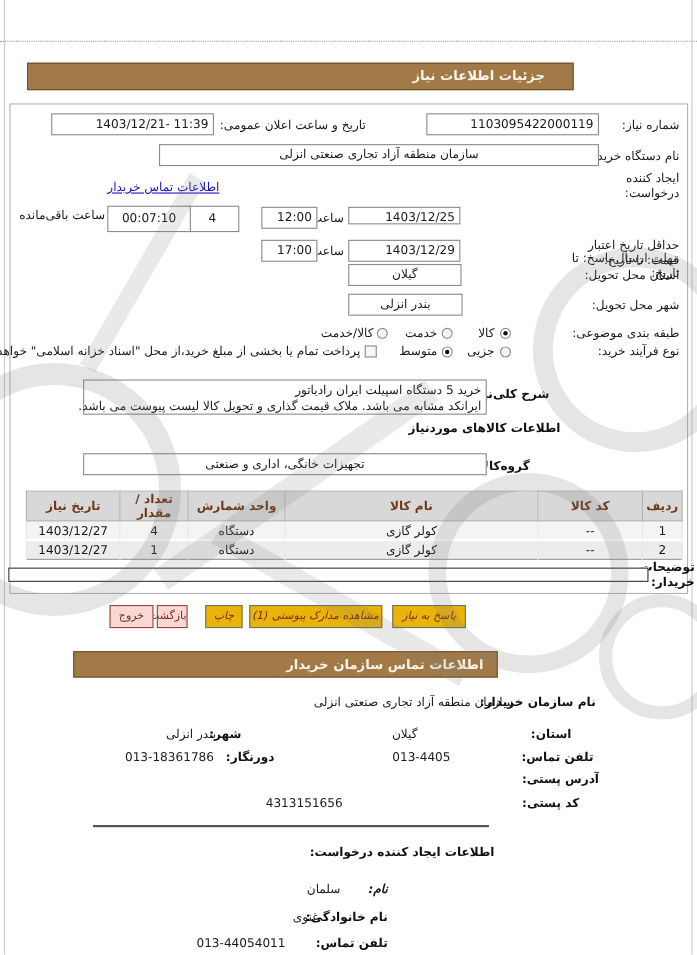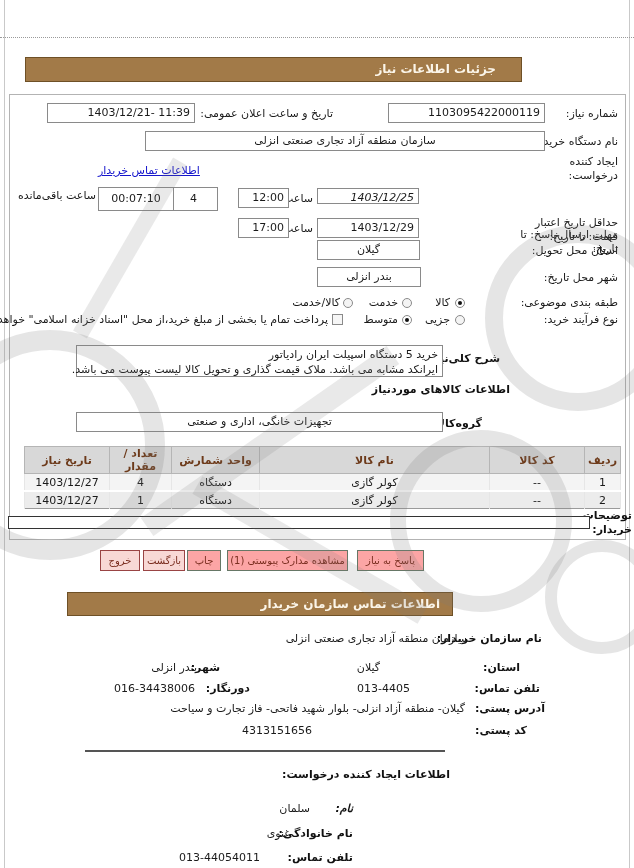--- a/index.html
+++ b/index.html
@@ -22,21 +22,21 @@
   .radio.sel::after{content:"";position:absolute;left:2px;top:2px;width:4px;height:4px;border-radius:50%;background:#111;}
   .chk{position:absolute;width:11px;height:11px;border:1px solid #8a8a8a;background:#f6f6f6;box-sizing:border-box;}
   table.goods{position:absolute;border-collapse:collapse;table-layout:fixed;font-size:11px;}
   table.goods th{background:#d8d8d8;color:#6d3a1a;font-weight:bold;border:1px solid #b5b5b5;height:20px;padding:0 2px;}
   table.goods td{height:16px;text-align:center;border-left:1px solid #e6e6e6;border-right:1px solid #e6e6e6;padding:0 2px;}
   table.goods{border:1px solid #9a9a9a;}
   tr.r0 td{background:#f4f4f4;border-bottom:2px solid #fff;}
   tr.r1 td{background:#ececec;}
   .btn{position:absolute;height:21px;line-height:19px;text-align:center;font-size:10px;
        color:#7a2e20;border:1px solid #667766;box-sizing:border-box;cursor:pointer;}
-  .btn.green{background:#fca5a5;}
+  .btn.green{background:#eab308;font-style:italic;}
   .btn.pink{background:#f8d8d5;border-color:#994444;}
   .wm{position:absolute;z-index:50;pointer-events:none;}
   .wm .c{position:absolute;border-radius:50%;border-style:solid;border-color:rgba(125,125,125,0.20);}
   .wm .s{position:absolute;background:rgba(125,125,125,0.17);}
   .divider{position:absolute;height:2px;background:#555;}
   .notesbox{position:absolute;background:#fff;border:1px solid #333;box-sizing:border-box;}
 </style>
 </head>
 <body>
 
@@ -63,21 +63,21 @@
 
   <div class="lbl" style="top:135px;right:16px;">نام دستگاه خریدار:</div>
   <div class="box ctr" style="left:145px;top:131px;width:400px;height:20px;line-height:18px;">
     <span>سازمان منطقه آزاد تجاری صنعتی انزلی</span>
   </div>
 
   <div class="lbl" style="top:155px;right:16px;width:80px;">ایجاد کننده درخواست:</div>
   <div class="link" style="left:98px;top:164px;">اطلاعات تماس خریدار</div>
 
   <div class="lbl" style="top:186px;right:16px;width:108px;margin-top:42px;">مهلت ارسال پاسخ: تا تاریخ:</div>
-  <div class="box" style="left:317px;top:188px;width:102px;height:16px;line-height:18px;font-style:italic;">
+  <div class="box" style="left:317px;top:188px;width:102px;height:16px;line-height:18px;">
     <span class="ltr">1403/12/25</span>
   </div>
   <div class="lbl" style="top:192px;right:321px;">ساعت</div>
   <div class="box" style="left:238px;top:188px;width:51px;height:20px;line-height:18px;">
     <span class="ltr">12:00</span>
   </div>
   <div class="box ctr" style="left:169px;top:187px;width:49px;height:24px;line-height:22px;">
     <span class="ltr">4</span>
   </div>
   <div class="lbl" style="top:185px;right:467px;">روز</div>
@@ -92,21 +92,21 @@
   </div>
   <div class="lbl" style="top:222px;right:321px;">ساعت</div>
   <div class="box" style="left:238px;top:218px;width:51px;height:20px;line-height:18px;">
     <span class="ltr">17:00</span>
   </div>
 
   <div class="lbl" style="top:244px;right:16px;">استان محل تحویل:</div>
   <div class="box ctr" style="left:317px;top:240px;width:103px;height:20px;line-height:18px;">
     <span>گیلان</span>
   </div>
-  <div class="lbl" style="top:271px;right:16px;">شهر محل تاریخ:</div>
+  <div class="lbl" style="top:271px;right:16px;">شهر محل تحویل:</div>
   <div class="box ctr" style="left:317px;top:267px;width:104px;height:20px;line-height:18px;">
     <span>بندر انزلی</span>
   </div>
 
   <div class="lbl" style="top:296px;right:16px;">طبقه بندی موضوعی:</div>
   <span class="radio sel" style="left:455px;top:298px;"></span>
   <div class="lbl" style="top:296px;right:184px;">کالا</div>
   <span class="radio" style="left:402px;top:298px;"></span>
   <div class="lbl" style="top:296px;right:236px;">خدمت</div>
   <span class="radio" style="left:343px;top:298px;"></span>
@@ -170,42 +170,41 @@
       </tr>
     </tbody>
   </table>
 
   <div class="blbl" style="top:509px;right:2px;width:58px;">توضیحات خریدار:</div>
   <div class="notesbox" style="left:8px;top:516px;width:582px;height:13px;"></div>
 
   <div class="btn green" style="left:357px;top:550px;width:67px;">پاسخ به نیاز</div>
   <div class="btn green" style="left:227px;top:550px;width:121px;">مشاهده مدارک پیوستی (1)</div>
   <div class="btn green" style="left:187px;top:550px;width:34px;">چاپ</div>
-  <div class="btn pink" style="left:143px;top:550px;width:42px;">بازگشت</div>
+  <div class="btn pink" style="left:143px;top:550px;width:28px;">بازگشت</div>
   <div class="btn pink" style="left:100px;top:550px;width:40px;">خروج</div>
 
   <div class="bar" style="left:67px;top:592px;width:386px;height:24px;padding-right:12px;line-height:22px;">
     <span>اطلاعات تماس سازمان خریدار</span>
   </div>
 
   <div class="blbl" style="top:632px;right:92px;margin-left:28px;">نام سازمان خریدار:</div>
   <div class="lbl" style="top:632px;right:167px;">سازمان منطقه آزاد تجاری صنعتی انزلی</div>
 
   <div class="blbl" style="top:661px;right:114px;">استان:</div>
   <div class="lbl" style="top:661px;right:254px;">گیلان</div>
   <div class="blbl" style="top:661px;right:414px;">شهر:</div>
   <div class="lbl" style="top:661px;right:437px;">بندر انزلی</div>
 
   <div class="blbl" style="top:682px;right:94px;">تلفن تماس:</div>
   <div class="lbl ltr" style="top:682px;right:224px;">013-4405</div>
   <div class="blbl" style="top:682px;right:384px;">دورنگار:</div>
-  <div class="lbl ltr" style="top:682px;right:439px;">016-34438006</div>
+  <div class="lbl ltr" style="top:682px;right:439px;">013-18361786</div>
 
   <div class="blbl" style="top:702px;right:89px;">آدرس پستی:</div>
-  <div class="lbl" style="top:702px;right:169px;">گیلان- منطقه آزاد انزلی- بلوار شهید فاتحی- فاز تجارت و سیاحت</div>
 
   <div class="blbl" style="top:724px;right:107px;">کد پستی:</div>
   <div class="lbl ltr" style="top:724px;right:322px;">4313151656</div>
 
   <div class="divider" style="left:85px;top:750px;width:360px;"></div>
   <div class="blbl" style="top:768px;right:184px;">اطلاعات ایجاد کننده درخواست:</div>
 
   <div class="blbl" style="top:802px;right:281px;font-style:italic;">نام:</div>
   <div class="lbl" style="top:802px;right:324px;">سلمان</div>
 

